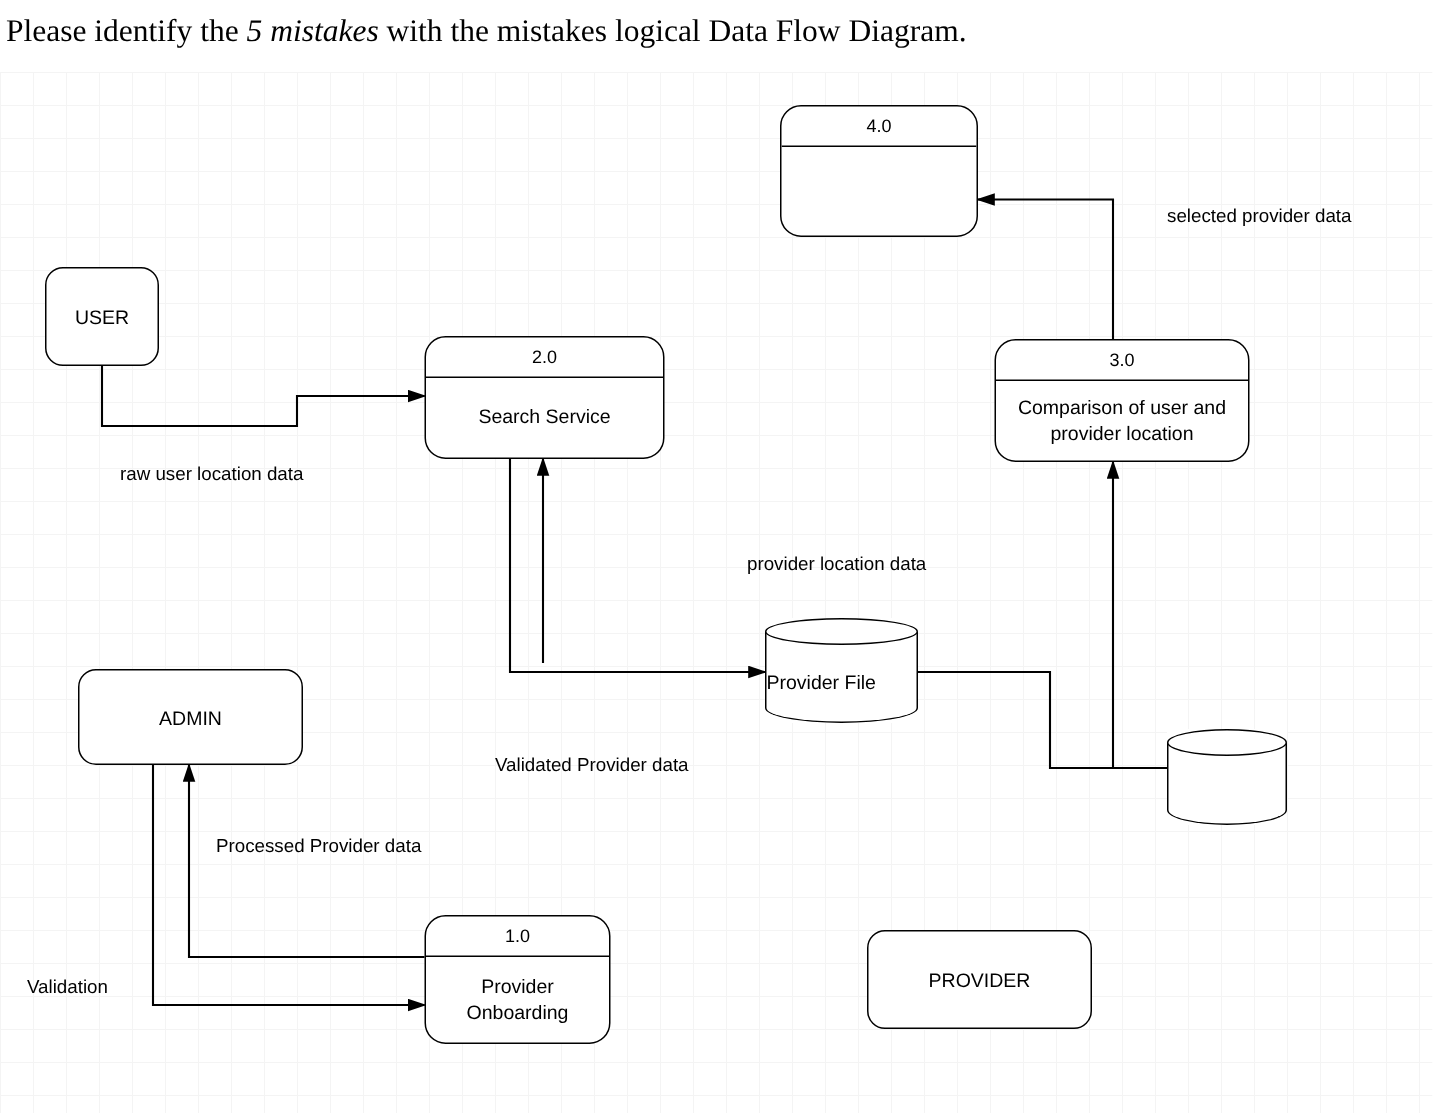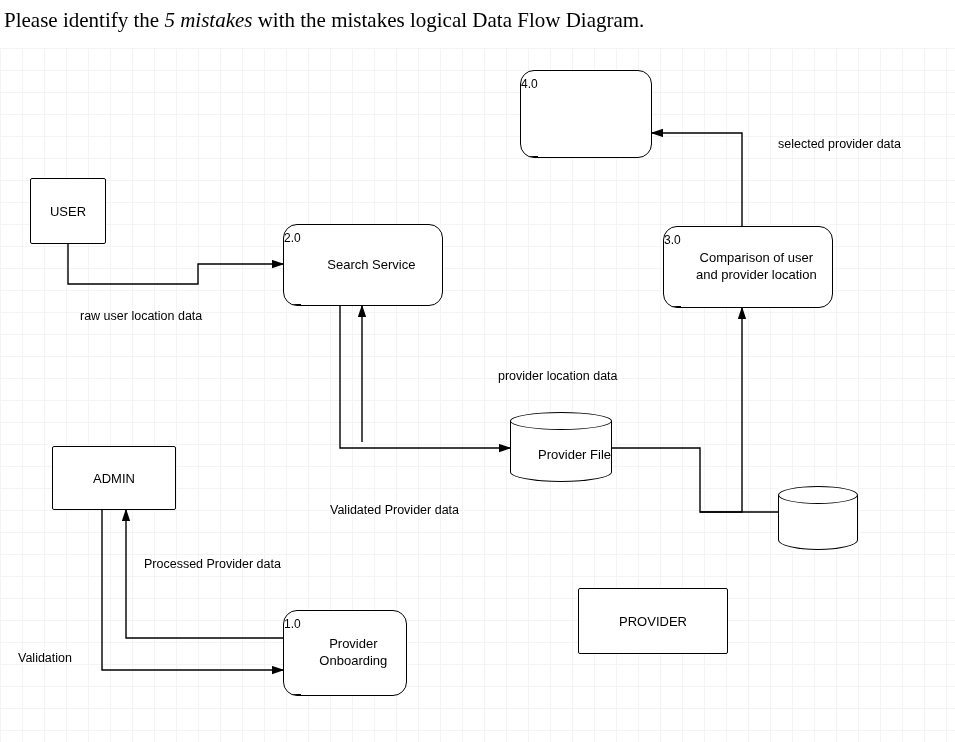--- a/index.html
+++ b/index.html
@@ -25,34 +25,35 @@
     height: 694px;
     background-image:
       linear-gradient(#f4f4f4 1px, transparent 1px),
       linear-gradient(90deg, #f4f4f4 1px, transparent 1px);
     background-size: 22px 22px;
     font-family: Arial, Helvetica, sans-serif;
   }
   .entity {
     position: absolute;
     border: 1.5px solid #000;
-    border-radius: 2px;
+    border-radius: 12px;
     background: #fff;
     display: flex;
     align-items: center;
     justify-content: center;
     font-size: 13px;
     text-align: center;
   }
   .process {
     position: absolute;
     border: 1.5px solid #000;
     border-radius: 14px;
     background: #fff;
     display: flex;
+    flex-direction: column;
     font-size: 13px;
     text-align: center;
     overflow: hidden;
   }
   .process .proc-id {
     padding: 6px 0;
     border-bottom: 1.5px solid #000;
     font-size: 12px;
   }
   .process .proc-name {
@@ -85,21 +86,21 @@
     position: absolute;
     top: 9px; left: 0; right: 0; bottom: 0;
     border-left: 1.5px solid #000;
     border-right: 1.5px solid #000;
     border-bottom: 1.5px solid #000;
     border-bottom-left-radius: 50% 10px;
     border-bottom-right-radius: 50% 10px;
     background: #fff;
     display: flex;
     align-items: center;
-    justify-content: flex-end;
+    justify-content: flex-start;
     font-size: 13px;
     padding-top: 6px;
   }
   .flow-label {
     position: absolute;
     font-size: 12.5px;
     background: rgba(255,255,255,0);
     text-align: left;
     line-height: 1.3;
   }
@@ -141,25 +142,25 @@
 
     <path d="M 742 178 L 742 85 L 652 85" stroke="#000" stroke-width="1.4" fill="none" marker-end="url(#arrow)"></path>
 
     <path d="M 700 464 L 778 464" stroke="#000" stroke-width="1.4" fill="none"></path>
   </svg>
 
   <div class="entity" style="left:30px; top:130px; width:76px; height:66px;">
     <span>USER</span>
   </div>
 
-  <div class="entity" style="left:52px; top:398px; width:124px; height:64px;">
+  <div class="entity" style="left:52px; top:398px; width:150px; height:64px;">
     <span>ADMIN</span>
   </div>
 
-  <div class="entity" style="left:578px; top:540px; width:150px; height:66px;">
+  <div class="entity" style="left:578px; top:572px; width:150px; height:66px;">
     <span>PROVIDER</span>
   </div>
 
   <div class="process" style="left:283px; top:176px; width:160px; height:82px;">
     <div class="proc-id">2.0</div>
     <div class="proc-name">Search Service</div>
   </div>
 
   <div class="process" style="left:663px; top:178px; width:170px; height:82px;">
     <div class="proc-id">3.0</div>

